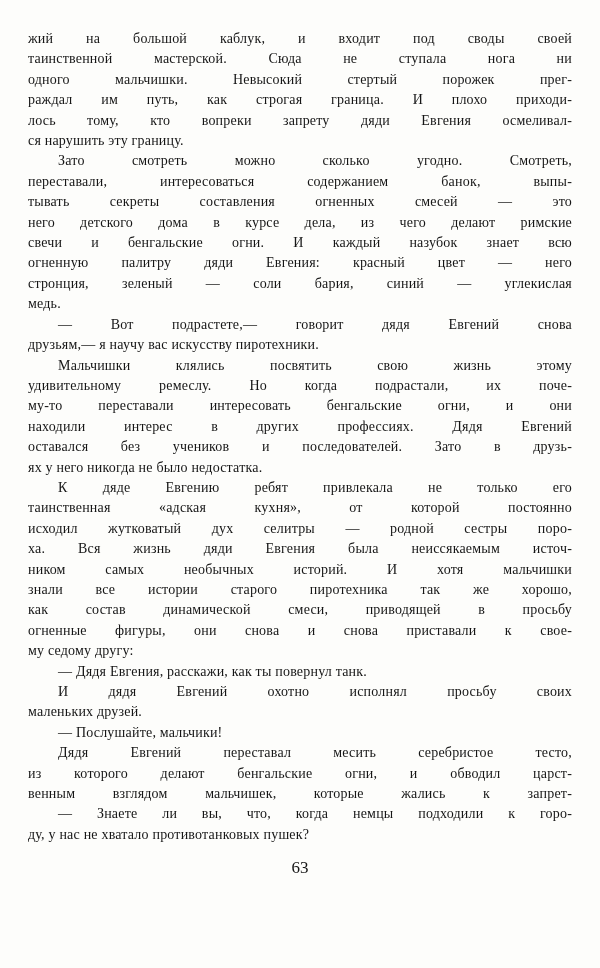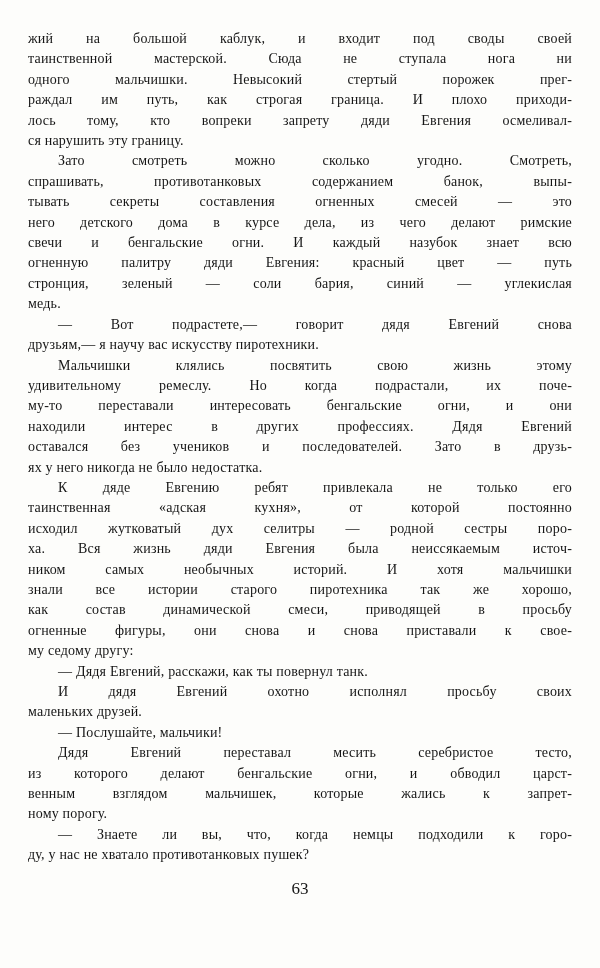--- a/index.html
+++ b/index.html
@@ -52,49 +52,48 @@
 
 <div class="scan-page">
   <div class="textblock">
     <p class="line">жий на большой каблук, и входит под своды своей</p>
     <p class="line">таинственной мастерской. Сюда не ступала нога ни</p>
     <p class="line">одного мальчишки. Невысокий стертый порожек прег-</p>
     <p class="line">раждал им путь, как строгая граница. И плохо приходи-</p>
     <p class="line">лось тому, кто вопреки запрету дяди Евгения осмеливал-</p>
     <p class="line last">ся нарушить эту границу.</p>
     <p class="line ind">Зато смотреть можно сколько угодно. Смотреть,</p>
-    <p class="line">спрашивать, противотанковых содержанием банок, выпы-</p>
+    <p class="line">переставали, интересоваться содержанием банок, выпы-</p>
     <p class="line">тывать секреты составления огненных смесей — это</p>
     <p class="line">него детского дома в курсе дела, из чего делают римские</p>
     <p class="line">свечи и бенгальские огни. И каждый назубок знает всю</p>
-    <p class="line">огненную палитру дяди Евгения: красный цвет — путь</p>
+    <p class="line">огненную палитру дяди Евгения: красный цвет — него</p>
     <p class="line">стронция, зеленый — соли бария, синий — углекислая</p>
     <p class="line last">медь.</p>
     <p class="line ind">— Вот подрастете,— говорит дядя Евгений снова</p>
     <p class="line last">друзьям,— я научу вас искусству пиротехники.</p>
     <p class="line ind">Мальчишки клялись посвятить свою жизнь этому</p>
     <p class="line">удивительному ремеслу. Но когда подрастали, их поче-</p>
     <p class="line">му-то переставали интересовать бенгальские огни, и они</p>
     <p class="line">находили интерес в других профессиях. Дядя Евгений</p>
     <p class="line">оставался без учеников и последователей. Зато в друзь-</p>
     <p class="line last">ях у него никогда не было недостатка.</p>
     <p class="line ind">К дяде Евгению ребят привлекала не только его</p>
     <p class="line">таинственная «адская кухня», от которой постоянно</p>
     <p class="line">исходил жутковатый дух селитры — родной сестры поро-</p>
     <p class="line">ха. Вся жизнь дяди Евгения была неиссякаемым источ-</p>
     <p class="line">ником самых необычных историй. И хотя мальчишки</p>
     <p class="line">знали все истории старого пиротехника так же хорошо,</p>
     <p class="line">как состав динамической смеси, приводящей в просьбу</p>
     <p class="line">огненные фигуры, они снова и снова приставали к свое-</p>
     <p class="line last">му седому другу:</p>
-    <p class="line ind last">— Дядя Евгений, расскажи, как ты повернул танк.</p>
+    <p class="line ind last">— Дядя Евгения, расскажи, как ты повернул танк.</p>
     <p class="line ind">И дядя Евгений охотно исполнял просьбу своих</p>
     <p class="line last">маленьких друзей.</p>
     <p class="line ind last">— Послушайте, мальчики!</p>
     <p class="line ind">Дядя Евгений переставал месить серебристое тесто,</p>
     <p class="line">из которого делают бенгальские огни, и обводил царст-</p>
     <p class="line">венным взглядом мальчишек, которые жались к запрет-</p>
-    <p class="line last">ному порогу.</p>
     <p class="line ind">— Знаете ли вы, что, когда немцы подходили к горо-</p>
     <p class="line last">ду, у нас не хватало противотанковых пушек?</p>
   </div>
   <div class="folio">63</div>
 </div>
 
 </body></html>

